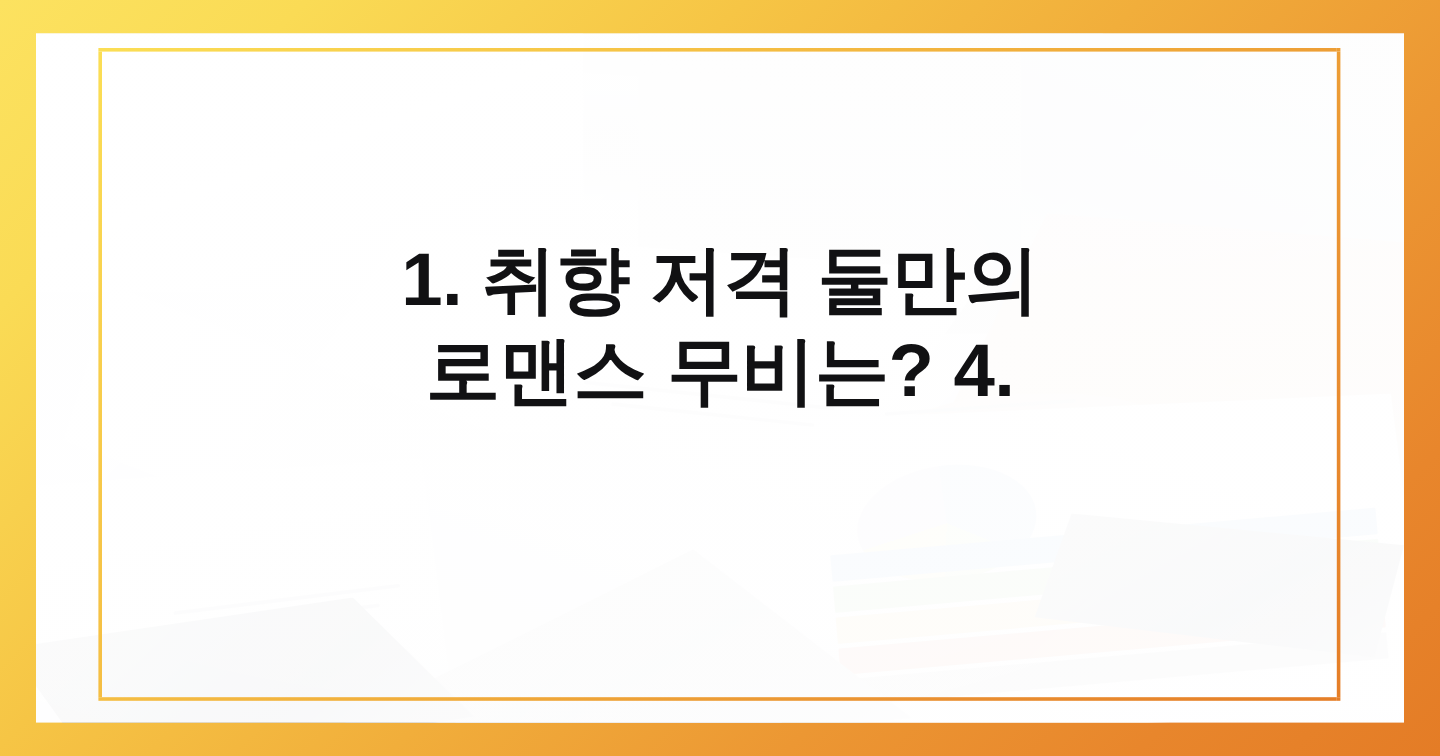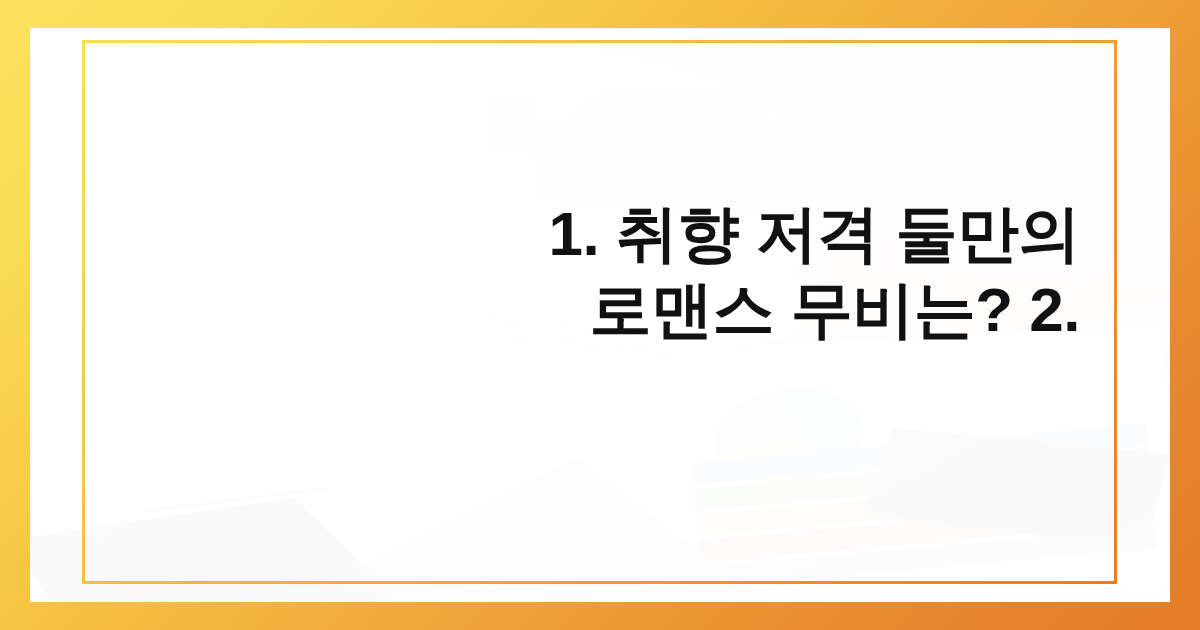--- a/index.html
+++ b/index.html
@@ -189,21 +189,20 @@
     box-sizing: border-box;
   }
   .headline .line {
     display: block;
     color: #111113;
     font-size: 62px;
     font-weight: 700;
     line-height: 76px;
     letter-spacing: -0.5px;
     white-space: nowrap;
-    text-align: right;
   }
 </style>
 </head>
 <body>
 
 <div id="card">
 
   <div class="outer-frame"></div>
 
   <div class="photo-plate">
@@ -242,16 +241,16 @@
 
       <div class="wash"></div>
       <div class="wash2"></div>
     </div>
   </div>
 
   <div class="inner-border"></div>
 
   <div class="headline">
     <span class="line">1. 취향 저격 둘만의</span>
-    <span class="line">로맨스 무비는? 2.</span>
+    <span class="line">로맨스 무비는? 4.</span>
   </div>
 
 </div>
 
 </body></html>

